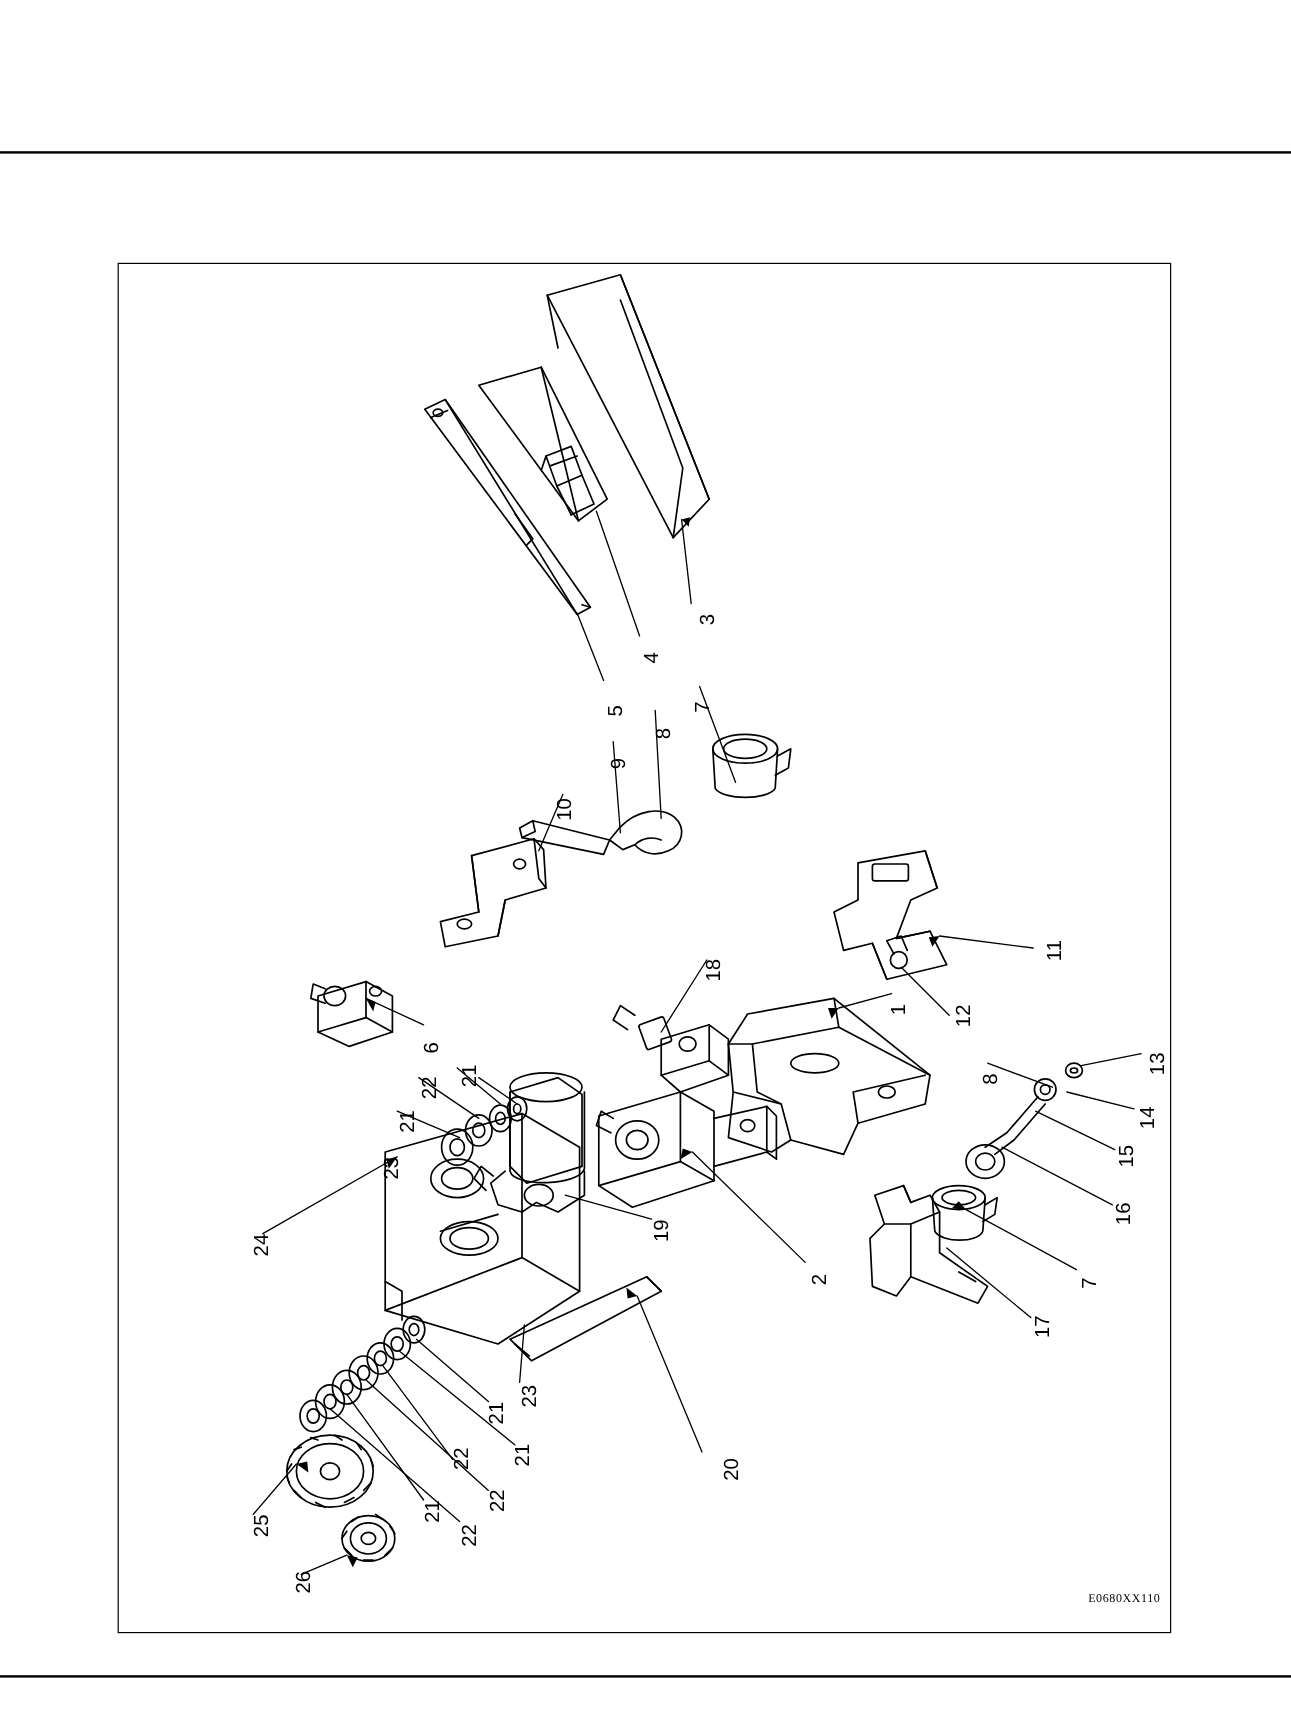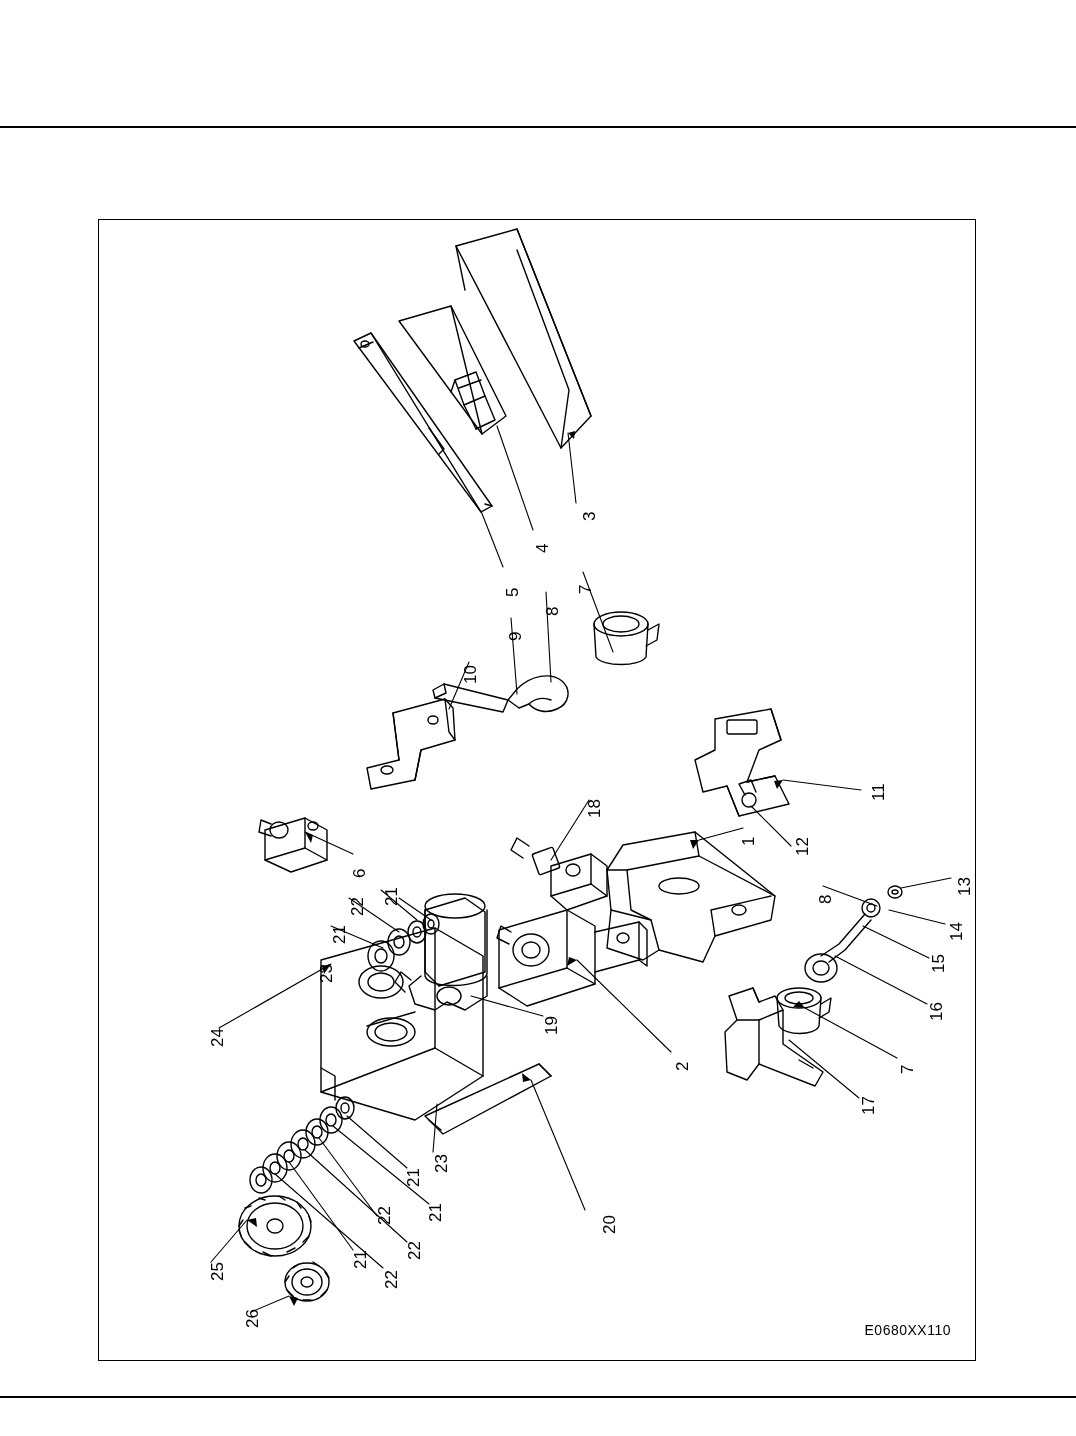--- a/index.html
+++ b/index.html
@@ -35,24 +35,24 @@
     top: 219px;
     width: 878px;
     height: 1142px;
     border: 1.5px solid #000;
     box-sizing: border-box;
     background: #fff;
   }
 
   .figure-code {
     position: absolute;
-    right: 24px;
+    right: 8px;
     bottom: 22px;
-    font-family: Liberation Sans, sans-serif;
-    font-size: 14px;
+    font-family: Liberation Serif, serif;
+    font-size: 10px;
     letter-spacing: 0.5px;
   }
 
   svg.art {
     position: absolute;
     left: 0;
     top: 0;
     width: 878px;
     height: 1142px;
     display: block;

